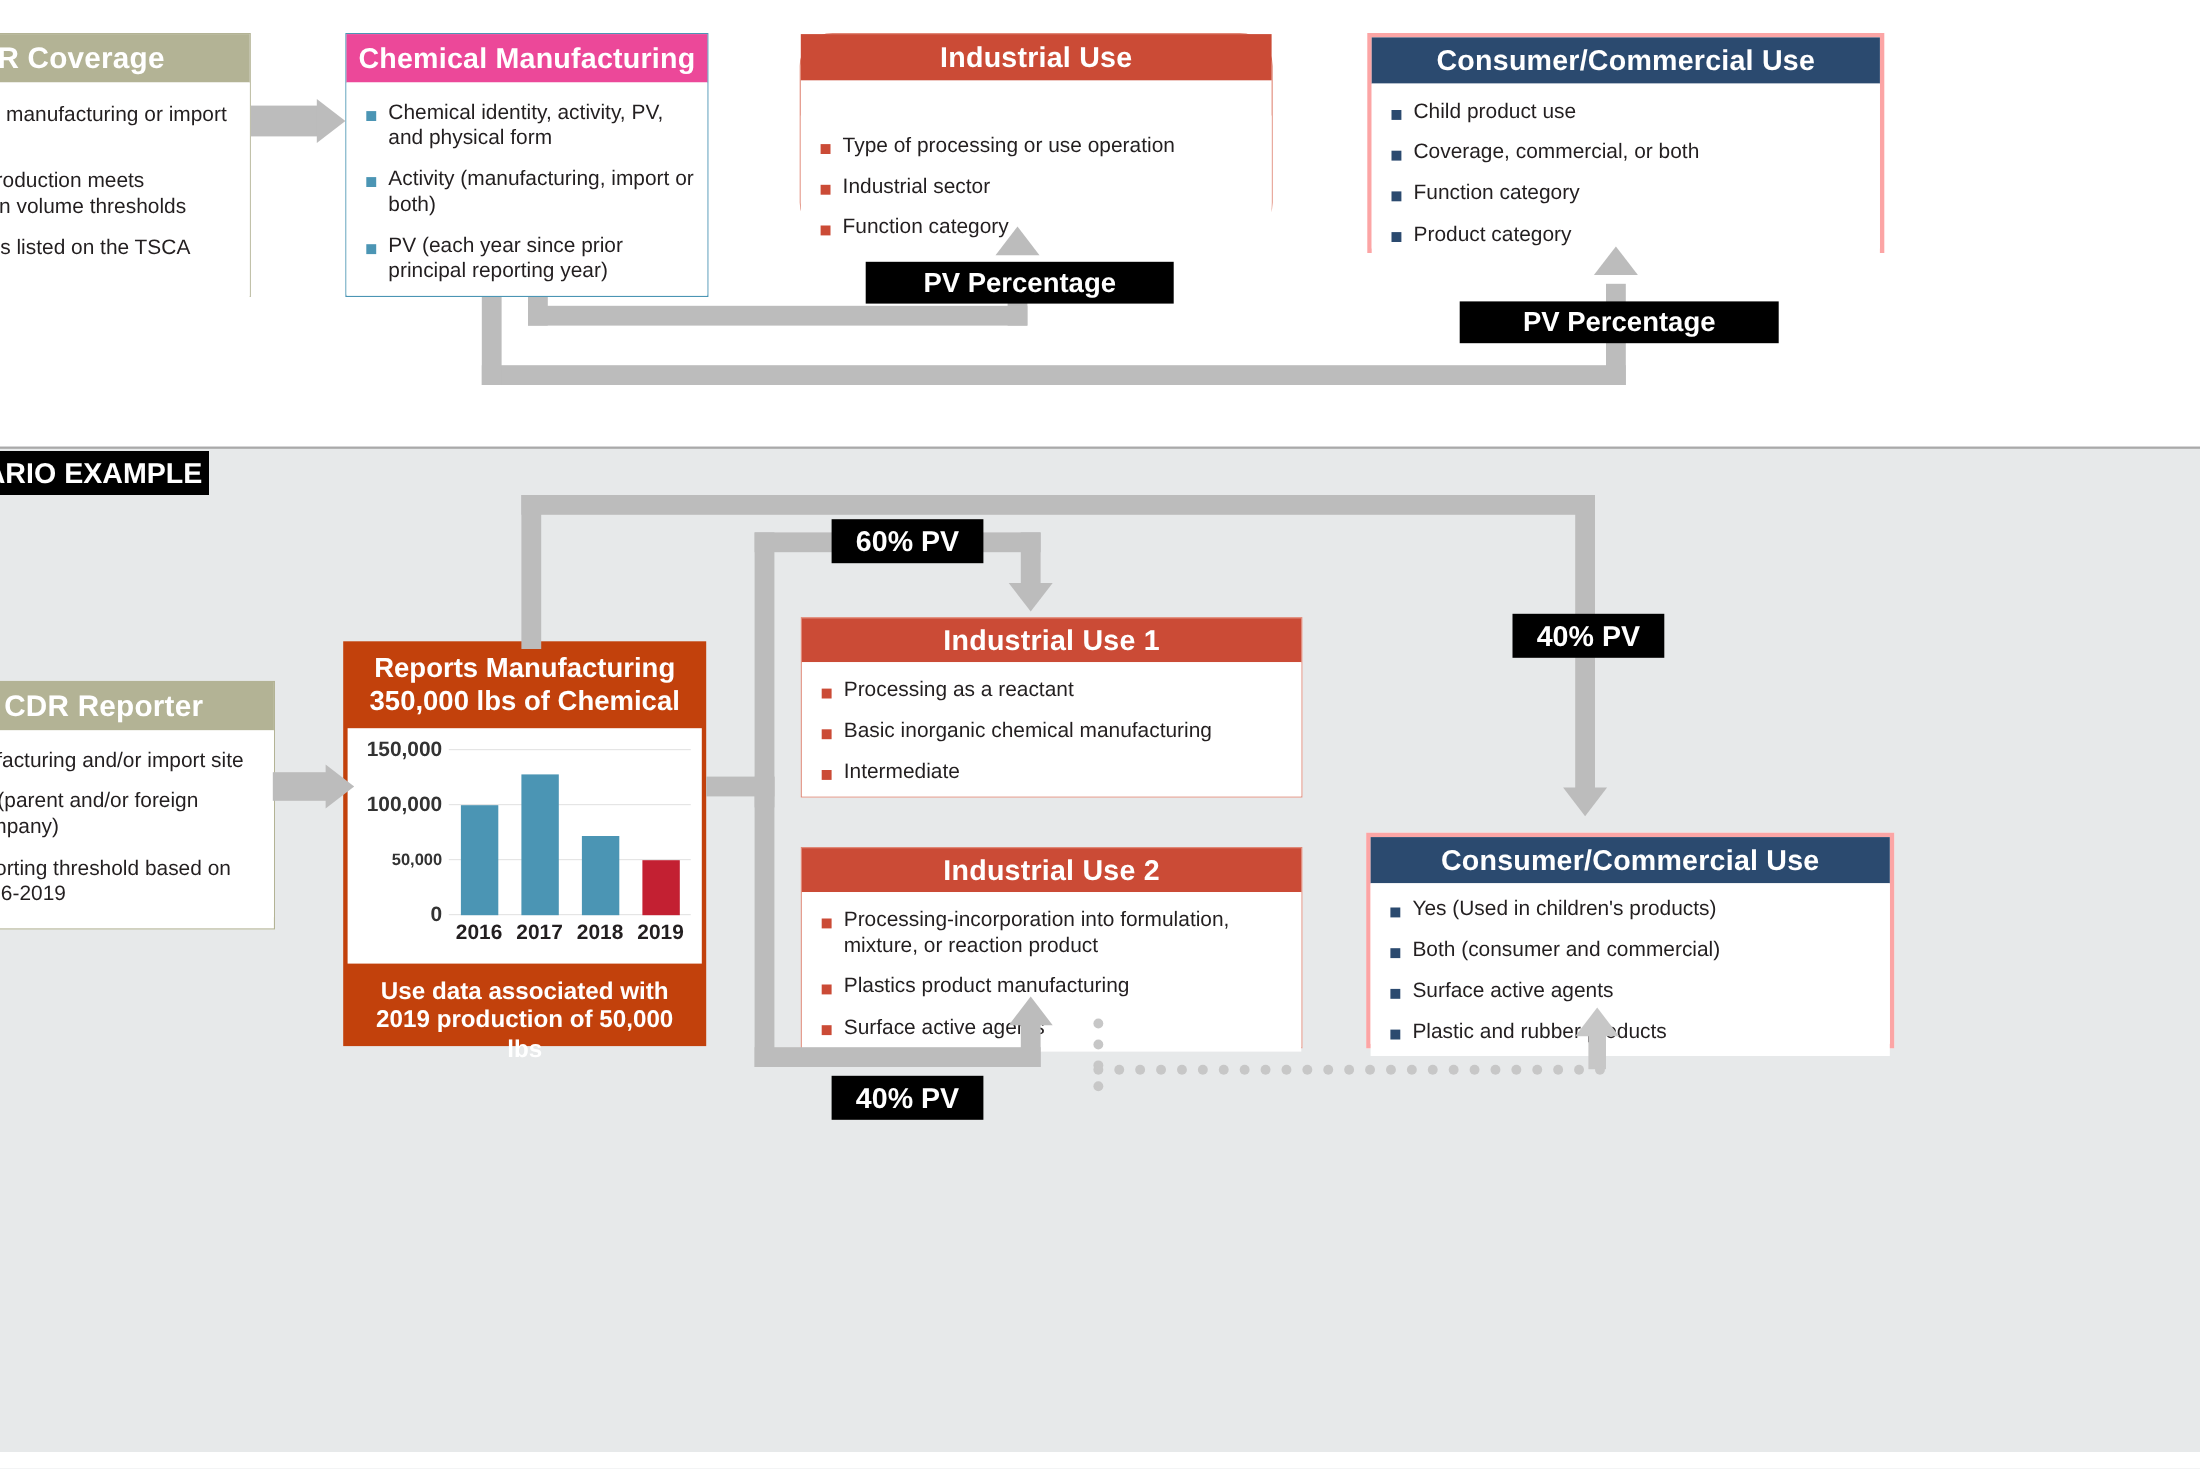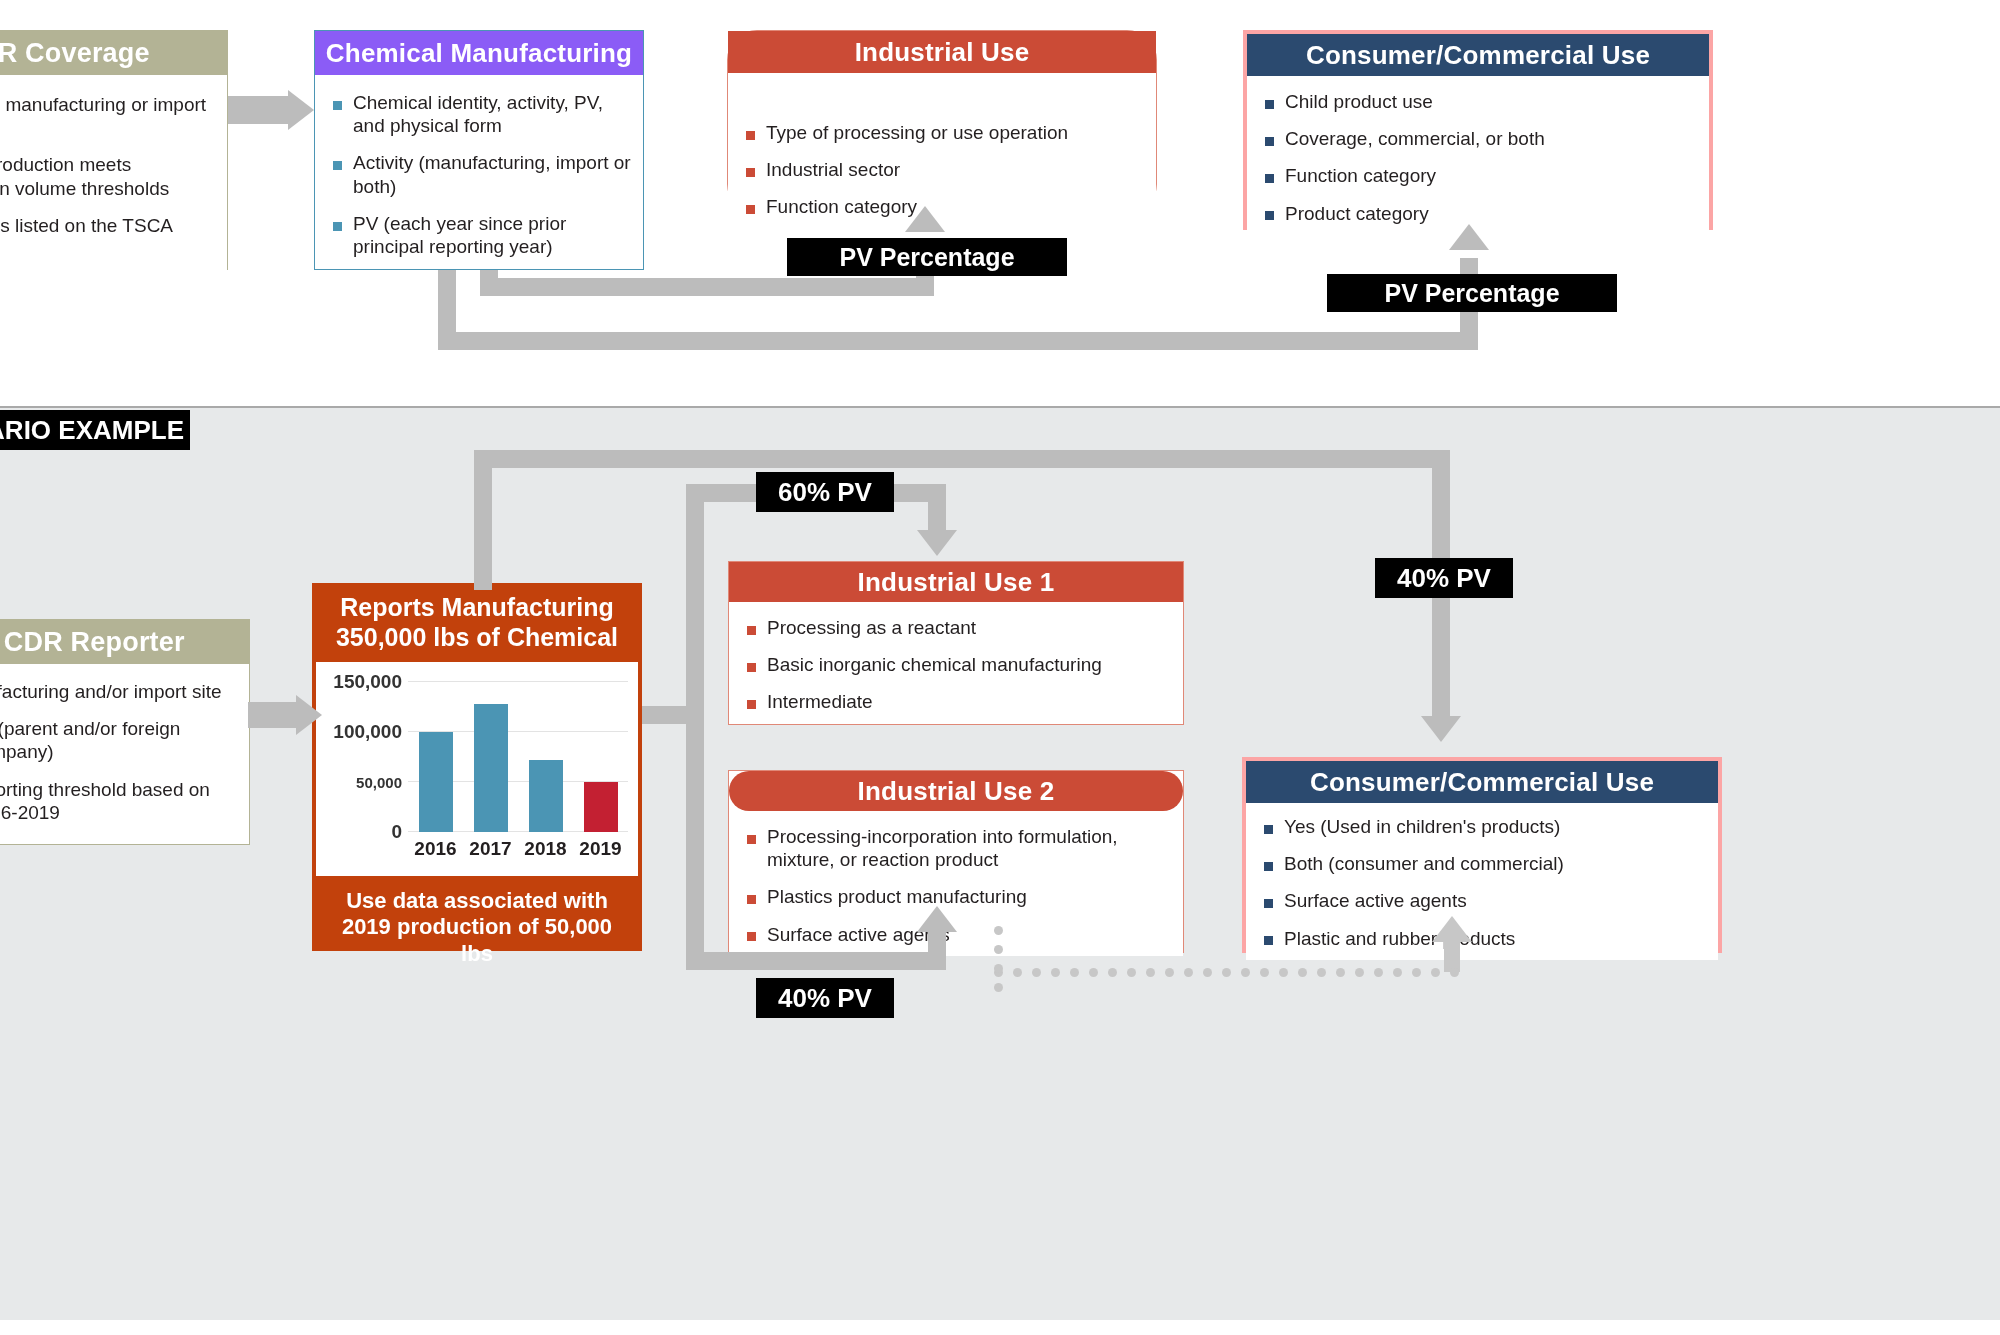--- a/index.html
+++ b/index.html
@@ -28,21 +28,21 @@
   ul.bl li:before{
     content:"";position:absolute;left:4px;top:.52em;
     width:9px;height:9px;
   }
 
   
   .v-olive .hd{background:#b3b395;}
   .v-olive{border:1px solid #b3b395;}
   .v-olive ul.bl li:before{background:#b3b395;}
 
-  .v-blue .hd{background:#8b5cf6;}
+  .v-blue .hd{background:#ec4899;}
   .v-blue{border:1px solid #4b95b4;}
   .v-blue ul.bl li:before{background:#4b95b4;}
 
   .v-red .hd{background:#cb4b36;}
   .v-red{border:1px solid #e08877;}
   .v-red ul.bl li:before{background:#cb4b36;}
 
   .v-navy .hd{background:#2b4a6f;}
   .v-navy{border:4px solid #fca5a5;}
   .v-navy ul.bl li:before{background:#2b4a6f;}
@@ -224,21 +224,21 @@
     <div class="bd" style="padding:14px 10px 10px 14px;font-size:19px;">
       <ul class="bl">
         <li>Processing as a reactant</li>
         <li>Basic inorganic chemical manufacturing</li>
         <li>Intermediate</li>
       </ul>
     </div>
   </div>
 
   <div class="card v-red" id="industrial-use-2" style="left:728px;top:770px;width:456px;height:183px;">
-    <div class="hd" style="font-size:26px;line-height:40px;height:40px;border-radius:20px;">Industrial Use 2</div>
+    <div class="hd" style="font-size:26px;line-height:40px;height:40px;">Industrial Use 2</div>
     <div class="bd" style="padding:14px 10px 10px 14px;font-size:19px;">
       <ul class="bl">
         <li>Processing-incorporation into formulation, mixture, or reaction product</li>
         <li>Plastics product manufacturing</li>
         <li>Surface active agents</li>
       </ul>
     </div>
   </div>
 
   <div class="card v-navy" id="consumer-commercial-use-lower" style="left:1242px;top:757px;width:480px;height:196px;">

